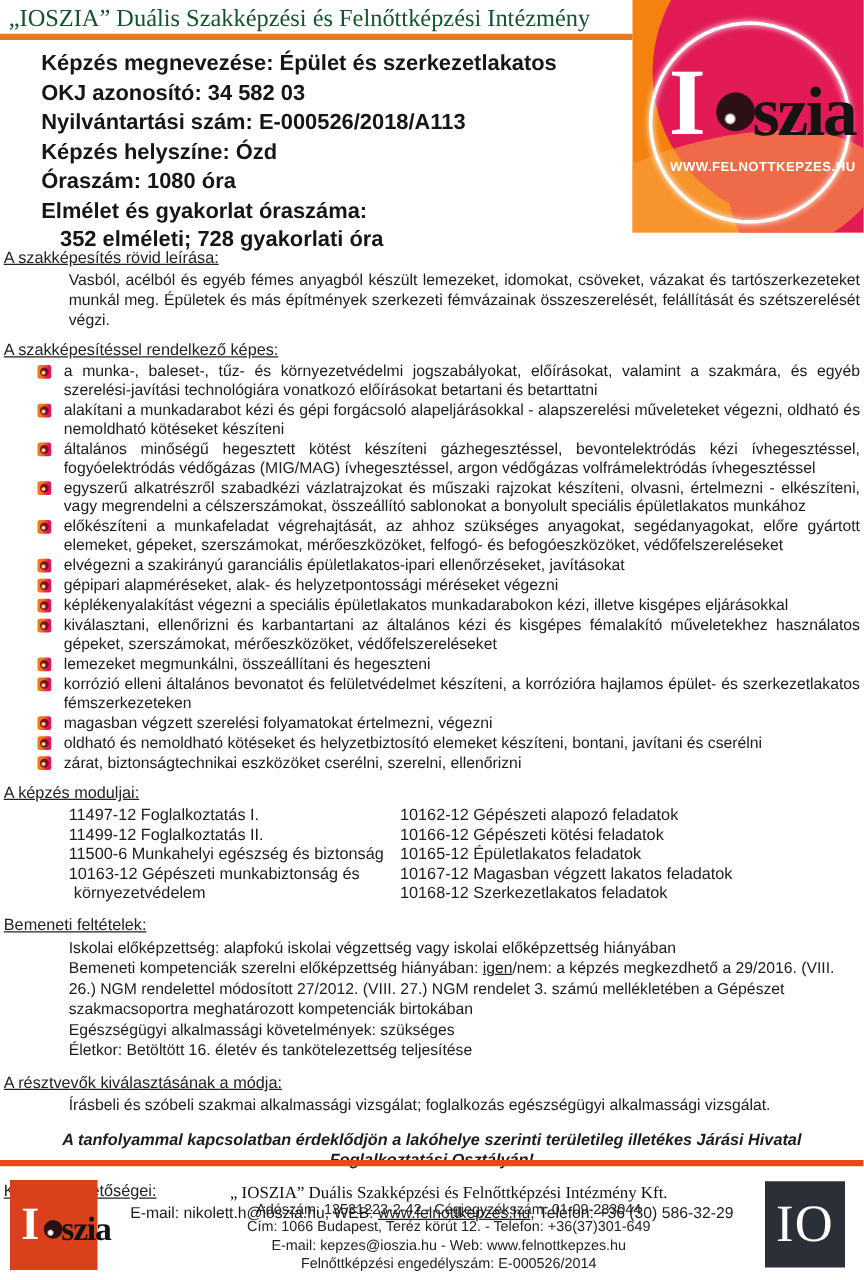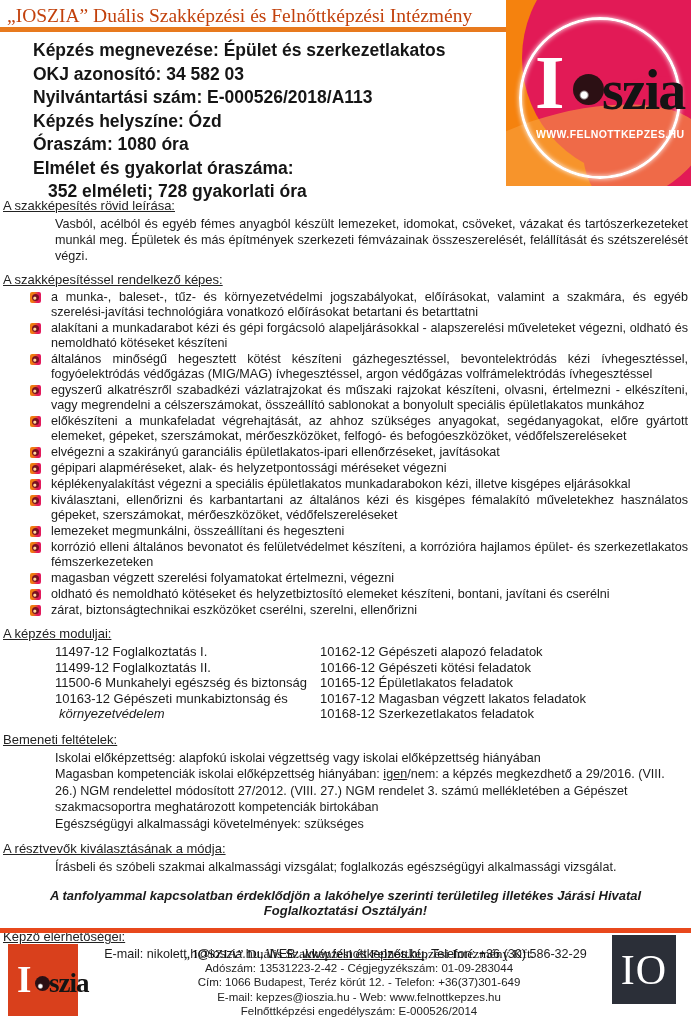--- a/index.html
+++ b/index.html
@@ -1,21 +1,21 @@
 <!DOCTYPE html>
 <html style="--accent-orange: #e87a1e; --logo-orange: #f5820e; --logo-crimson: #e21a56; --footer-rule: #e8481c; --footer-logo-red: #d9401c; --footer-logo-dark: #2b2f38;"><head>
 <meta charset="utf-8">
 <style>
   html,body{margin:0;padding:0;background:#fff;}
   .page{position:relative;width:691px;height:1024px;background:#fff;overflow:hidden;
         font-family:"Liberation Sans",sans-serif;color:#1c1c1c;}
 
   
   .header-title{position:absolute;left:7px;top:5px;font-family:"Liberation Serif",serif;
-                font-size:19.5px;color:#c2410c;white-space:nowrap;}
+                font-size:19.5px;color:#14532d;white-space:nowrap;}
   .header-rule{position:absolute;left:0;top:27px;width:506px;height:5px;
                background:var(--accent-orange,#e87a1e);}
 
   
   .logo{position:absolute;top:0;right:0;width:185px;height:186px;
         background:var(--logo-orange,#f5820e);overflow:hidden;}
   .logo .blob{position:absolute;width:240px;height:240px;border-radius:50%;
               background:var(--logo-crimson,#e21a56);top:-62px;left:16px;}
   .logo .blob2{position:absolute;width:150px;height:150px;border-radius:50%;
                background:var(--logo-crimson,#e21a56);right:-42px;bottom:-40px;}
@@ -44,21 +44,21 @@
   ul.bullets{list-style:none;margin:2px 3px 8px 30px;padding:0;}
   ul.bullets li{position:relative;padding-left:21px;margin:0 0 1px 0;
                 font-size:12.6px;line-height:15px;text-align:justify;}
   .bul{position:absolute;left:0;top:2px;width:11px;height:11px;border-radius:2px;
        background:linear-gradient(100deg,#f07b10 35%,#e3195c 70%);}
   .bul::after{content:"";position:absolute;left:2px;top:2px;width:7px;height:7px;border-radius:50%;
               background:radial-gradient(circle at 40% 60%, #ffd9a0 0 1px, #7a1020 2px);}
 
   .modules{display:flex;margin:0 0 10px 55px;font-size:13px;line-height:15.6px;}
   .mod-col-left{width:265px;}
-  .mod-line.indent{padding-left:4px;font-style:italic;}
+  .mod-line.indent{padding-left:4px;}
 
   .block{margin:0 3px 9px 55px;font-size:12.6px;line-height:16.5px;}
   .u{text-decoration:underline;}
 
   .notice{margin:12px 28px 10px 28px;text-align:center;font-weight:bold;font-style:italic;
           font-size:13px;line-height:15.5px;}
 
   .contact-line{margin:2px 0 0 0;text-align:center;font-size:12.6px;}
   a.weblink{color:#1c1c1c;text-decoration:underline;cursor:pointer;}
 
@@ -66,21 +66,21 @@
   .footer{position:absolute;left:0;top:928px;width:691px;height:96px;}
   .footer-rule{position:absolute;left:0;top:0;width:691px;height:5px;
                background:var(--footer-rule,#e8481c);}
   .f-left-logo{position:absolute;left:8px;top:16px;width:70px;height:72px;
                background:var(--footer-logo-red,#d9401c);}
   .fl-i{position:absolute;left:9px;top:17px;font:bold 37px/1 "Liberation Serif",serif;color:#fff;}
   .fl-o{position:absolute;left:27px;top:32px;width:15px;height:15px;border-radius:50%;
         background:radial-gradient(circle at 36% 68%, #ffffff 0 1.5px, #2c1014 3px);}
   .fl-szia{position:absolute;left:41px;top:26px;font:bold 27px/1 "Liberation Serif",serif;
            color:#141414;letter-spacing:-1px;}
-  .f-right-logo{position:absolute;right:15px;top:7px;width:64px;height:69px;
+  .f-right-logo{position:absolute;right:15px;top:17px;width:64px;height:69px;
                 background:var(--footer-logo-dark,#2b2f38);display:flex;
                 align-items:center;justify-content:center;}
   .fr-io{font:42px/1 "Liberation Serif",serif;color:#fff;letter-spacing:1px;}
   .f-center{position:absolute;left:109px;top:18px;width:500px;text-align:center;}
   .f-company{font-family:"Liberation Serif",serif;font-size:13.5px;line-height:15px;color:#111;}
   .f-line{font-size:11.5px;line-height:14.3px;color:#222;}
 </style>
 </head>
 <body>
 
@@ -147,22 +147,23 @@
         <div class="mod-line">10166-12 Gépészeti kötési feladatok</div>
         <div class="mod-line">10165-12 Épületlakatos feladatok</div>
         <div class="mod-line">10167-12 Magasban végzett lakatos feladatok</div>
         <div class="mod-line">10168-12 Szerkezetlakatos feladatok</div>
       </div>
     </div>
 
     <div class="sec-heading">Bemeneti feltételek:</div>
     <div class="block">
       <div>Iskolai előképzettség: alapfokú iskolai végzettség vagy iskolai előképzettség hiányában</div>
-      <div><span>Magasban kompetenciák iskolai előképzettség hiányában: </span><span class="u">igen</span><span>/nem: a képzés megkezdhető a 29/2016. (VIII. 26.) NGM rendelettel módosított 27/2012. (VIII. 27.) NGM rendelet 3. számú mellékletében a Gépészet szakmacsoportra meghatározott kompetenciák birtokában</span></div>
+      <div><span>Bemeneti kompetenciák szerelni előképzettség hiányában: </span><span class="u">igen</span><span>/nem: a képzés megkezdhető a 29/2016. (VIII. 26.) NGM rendelettel módosított 27/2012. (VIII. 27.) NGM rendelet 3. számú mellékletében a Gépészet szakmacsoportra meghatározott kompetenciák birtokában</span></div>
       <div>Egészségügyi alkalmassági követelmények: szükséges</div>
+      <div>Életkor: Betöltött 16. életév és tankötelezettség teljesítése</div>
     </div>
 
     <div class="sec-heading">A résztvevők kiválasztásának a módja:</div>
     <div class="block">Írásbeli és szóbeli szakmai alkalmassági vizsgálat; foglalkozás egészségügyi alkalmassági vizsgálat.</div>
 
     <div class="notice">A tanfolyammal kapcsolatban érdeklődjön a lakóhelye szerinti területileg illetékes Járási Hivatal Foglalkoztatási Osztályán!</div>
 
     <div class="sec-heading">Képző elérhetőségei:</div>
     <div class="contact-line"><span>E-mail: nikolett.h@ioszia.hu, WEB: </span><a class="weblink">www.felnottkepzes.hu</a><span>, Telefon: +36 (30) 586-32-29</span></div>
 

